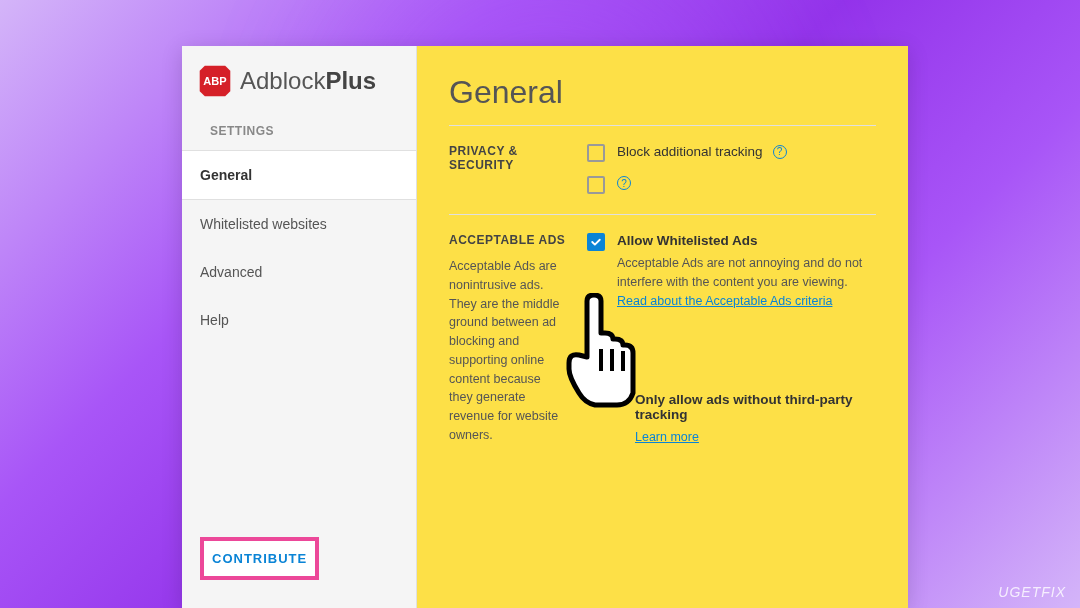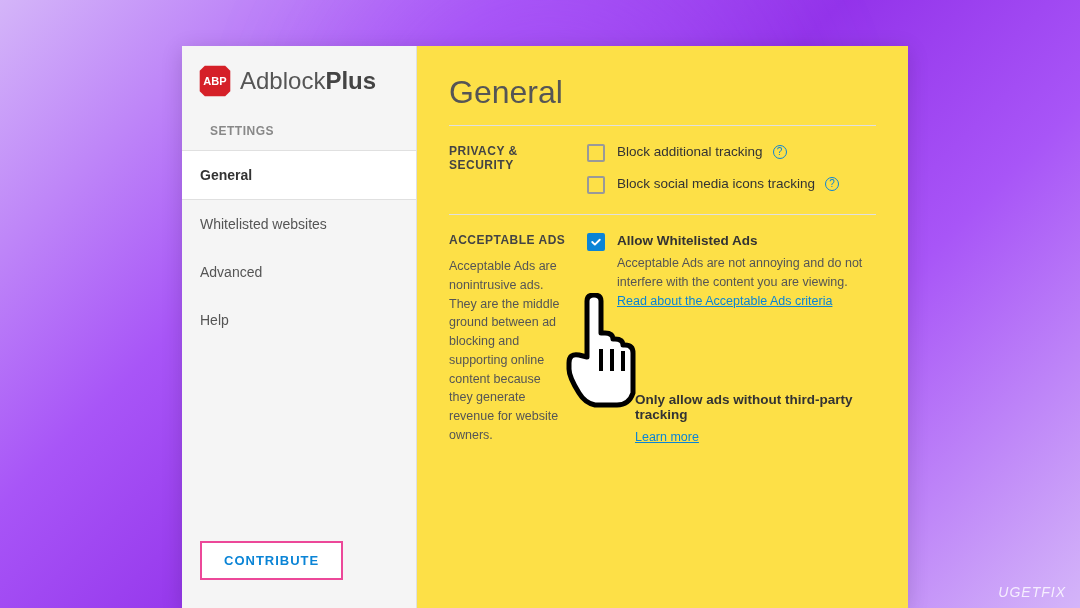--- a/index.html
+++ b/index.html
@@ -91,22 +91,22 @@
       background: #fff;
       color: #333;
       font-weight: 700;
       border-top: 1px solid #e0e0e0;
       border-bottom: 1px solid #e0e0e0;
     }
     .contribute-btn {
       margin: 18px;
       margin-top: auto;
       margin-bottom: 28px;
-      padding: 10px 22px;
-      border: 2px solid #ec4899;
+      padding: 10px 8px;
+      border: 4px solid #ec4899;
       color: #0a84d6;
       background: #fff;
       font-weight: 700;
       font-size: 13px;
       letter-spacing: 1px;
       cursor: pointer;
       width: fit-content;
     }
     .main {
       flex: 1;
@@ -307,21 +307,20 @@
             <div class="checkbox-label">
               <span>Block additional tracking</span>
               <span class="info-icon">?</span>
             </div>
           </div>
         </div>
         <div class="checkbox-row">
           <div class="checkbox"></div>
           <div class="checkbox-content">
             <div class="checkbox-label">
-              <span>Block social media icons tracking</span>
               <span class="info-icon">?</span>
             </div>
           </div>
         </div>
       </div>
     </div>
 
     <hr class="divider">
 
     <div class="section">

